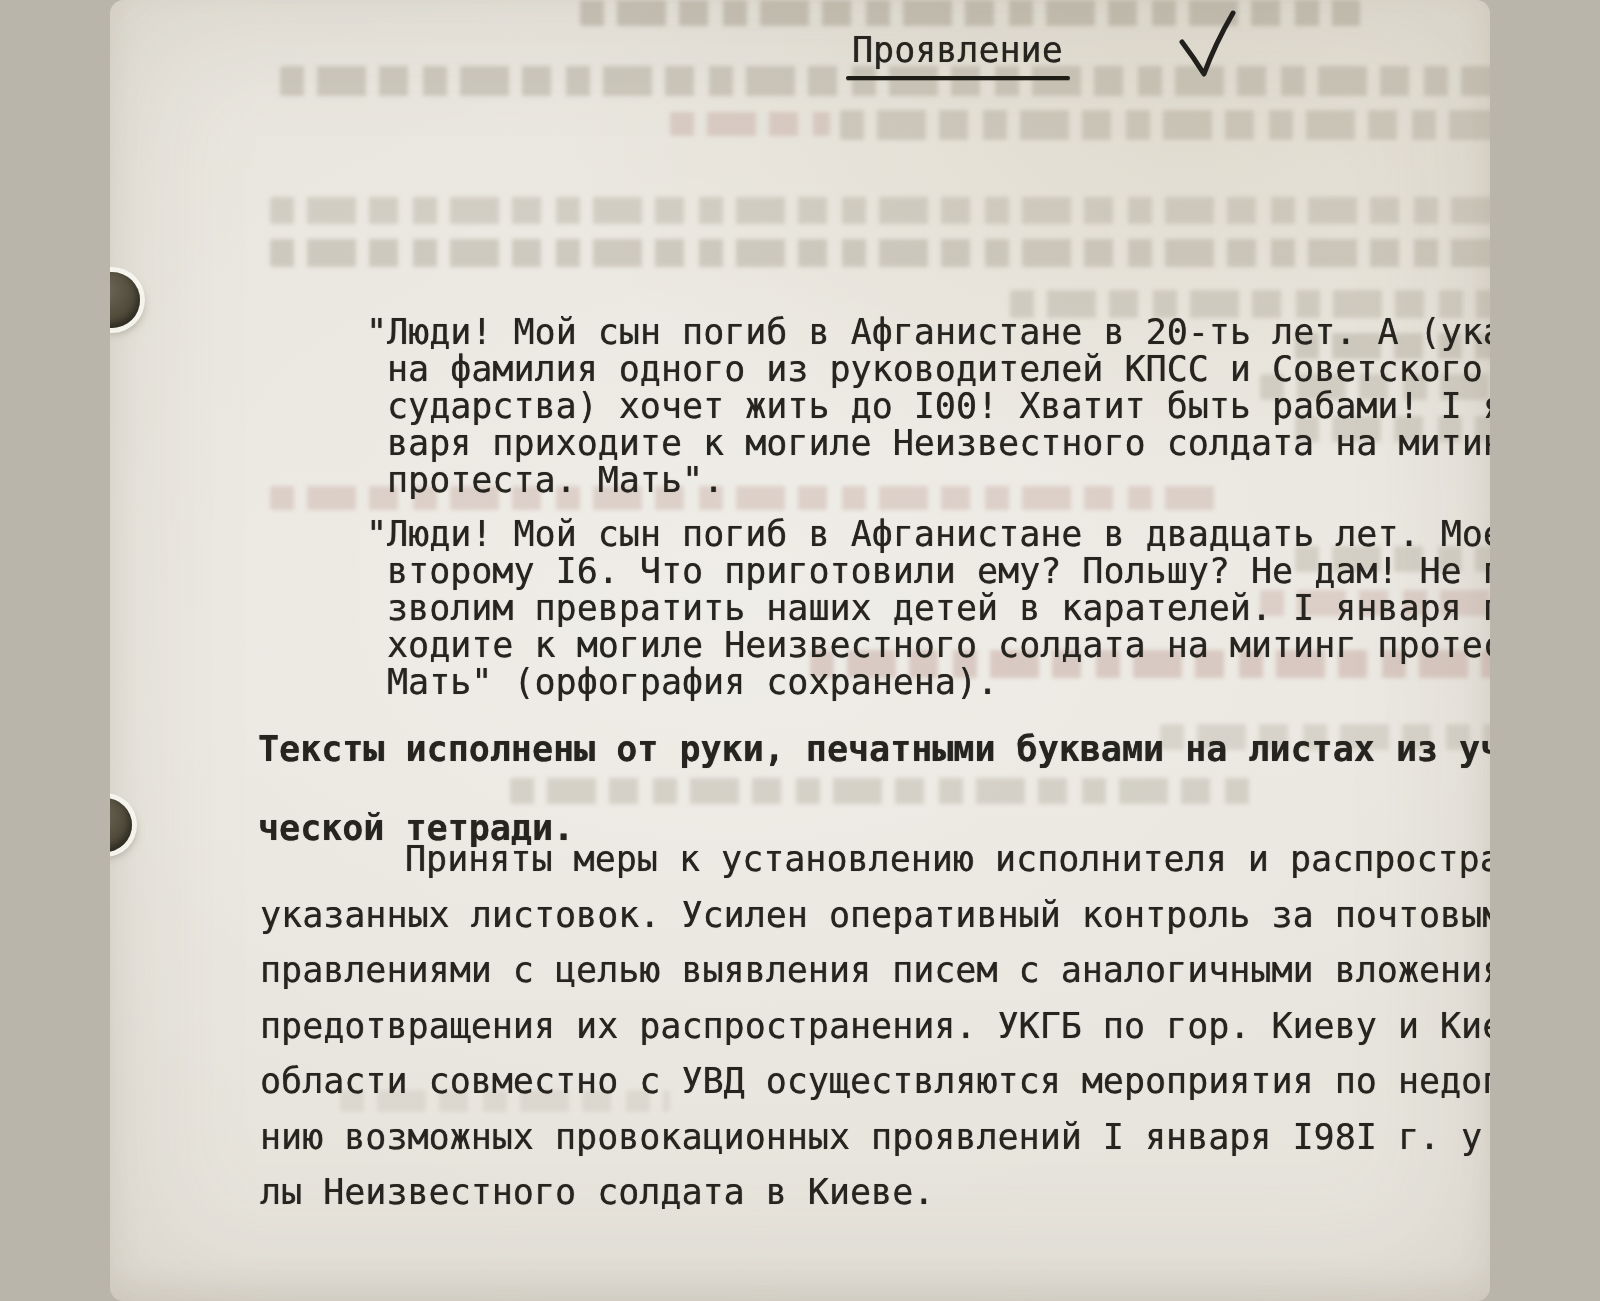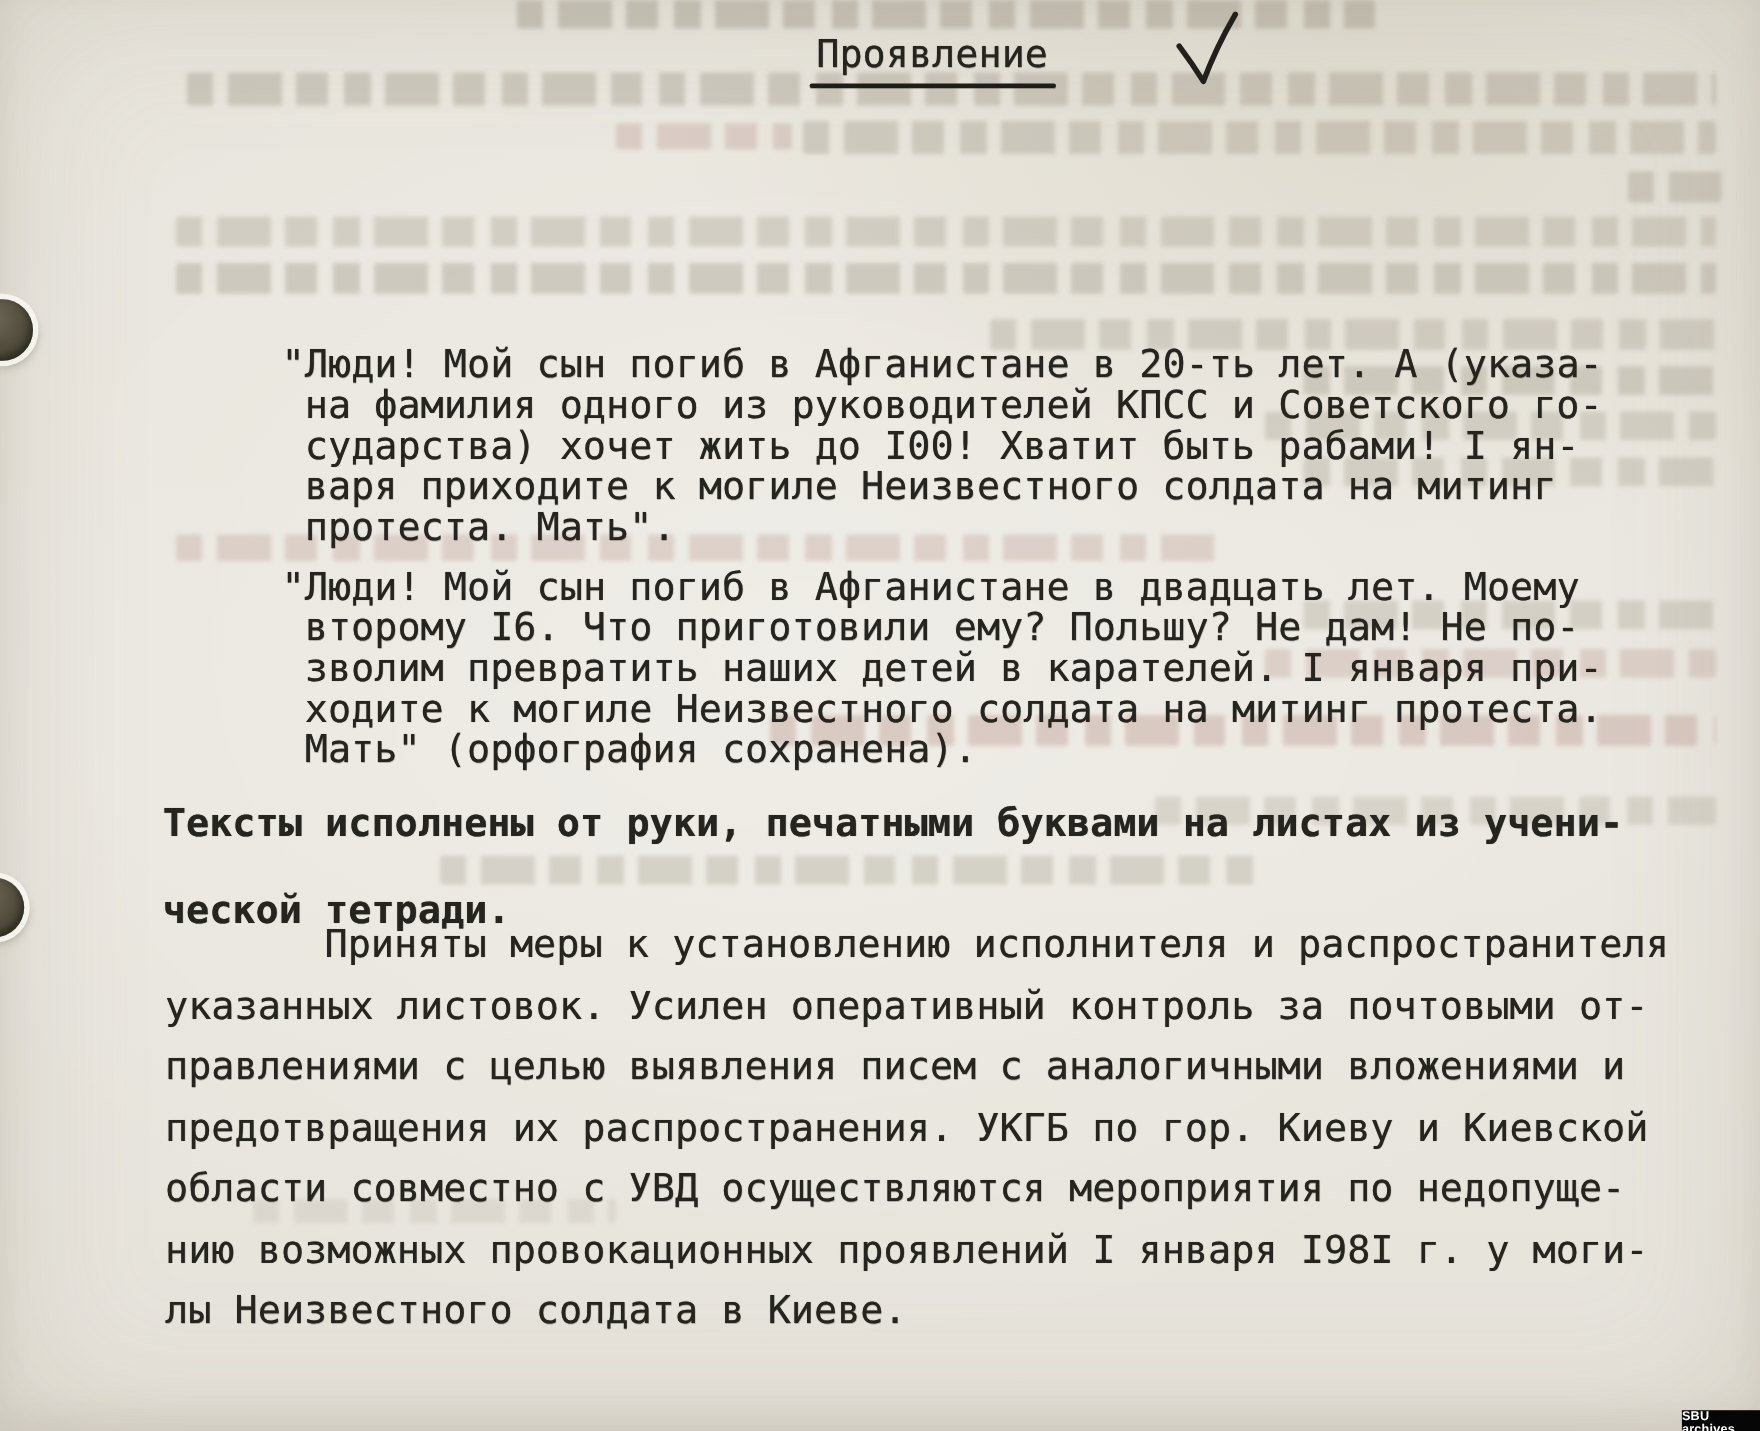--- a/index.html
+++ b/index.html
@@ -1,27 +1,28 @@
 <!DOCTYPE html>
 <html><head>
 <meta charset="utf-8">
 <style>
   html,body{margin:0;padding:0;background:#b9b5ab;}
   .page{
     position:relative;
-    width:1600px;height:1301px;
+    width:1380px;height:1301px;
     margin:0 auto;
     overflow:hidden;
     background:
       radial-gradient(ellipse 900px 500px at 78% 10%, rgba(205,196,174,0.30), transparent 70%),
       radial-gradient(ellipse 1200px 900px at 45% 45%, rgba(255,255,252,0.25), transparent 75%),
       linear-gradient(180deg,#e8e5dd 0%,#eae7e0 55%,#e6e3db 100%);
     box-shadow: inset 0 0 140px rgba(125,115,92,0.18), inset 0 -14px 30px rgba(120,110,90,0.12);
     font-family:"DejaVu Sans Mono", monospace;
     color:#26241f;
+    border-radius:14px;
   }
   
   .tw{
     position:absolute;
     font-size:35px;
     line-height:57px;
     white-space:pre-line;
     letter-spacing:0px;
     color:#26241f;
     text-shadow:0 0 0.7px rgba(38,36,30,0.65), 0.4px 0.4px 0px rgba(38,36,30,0.25);

